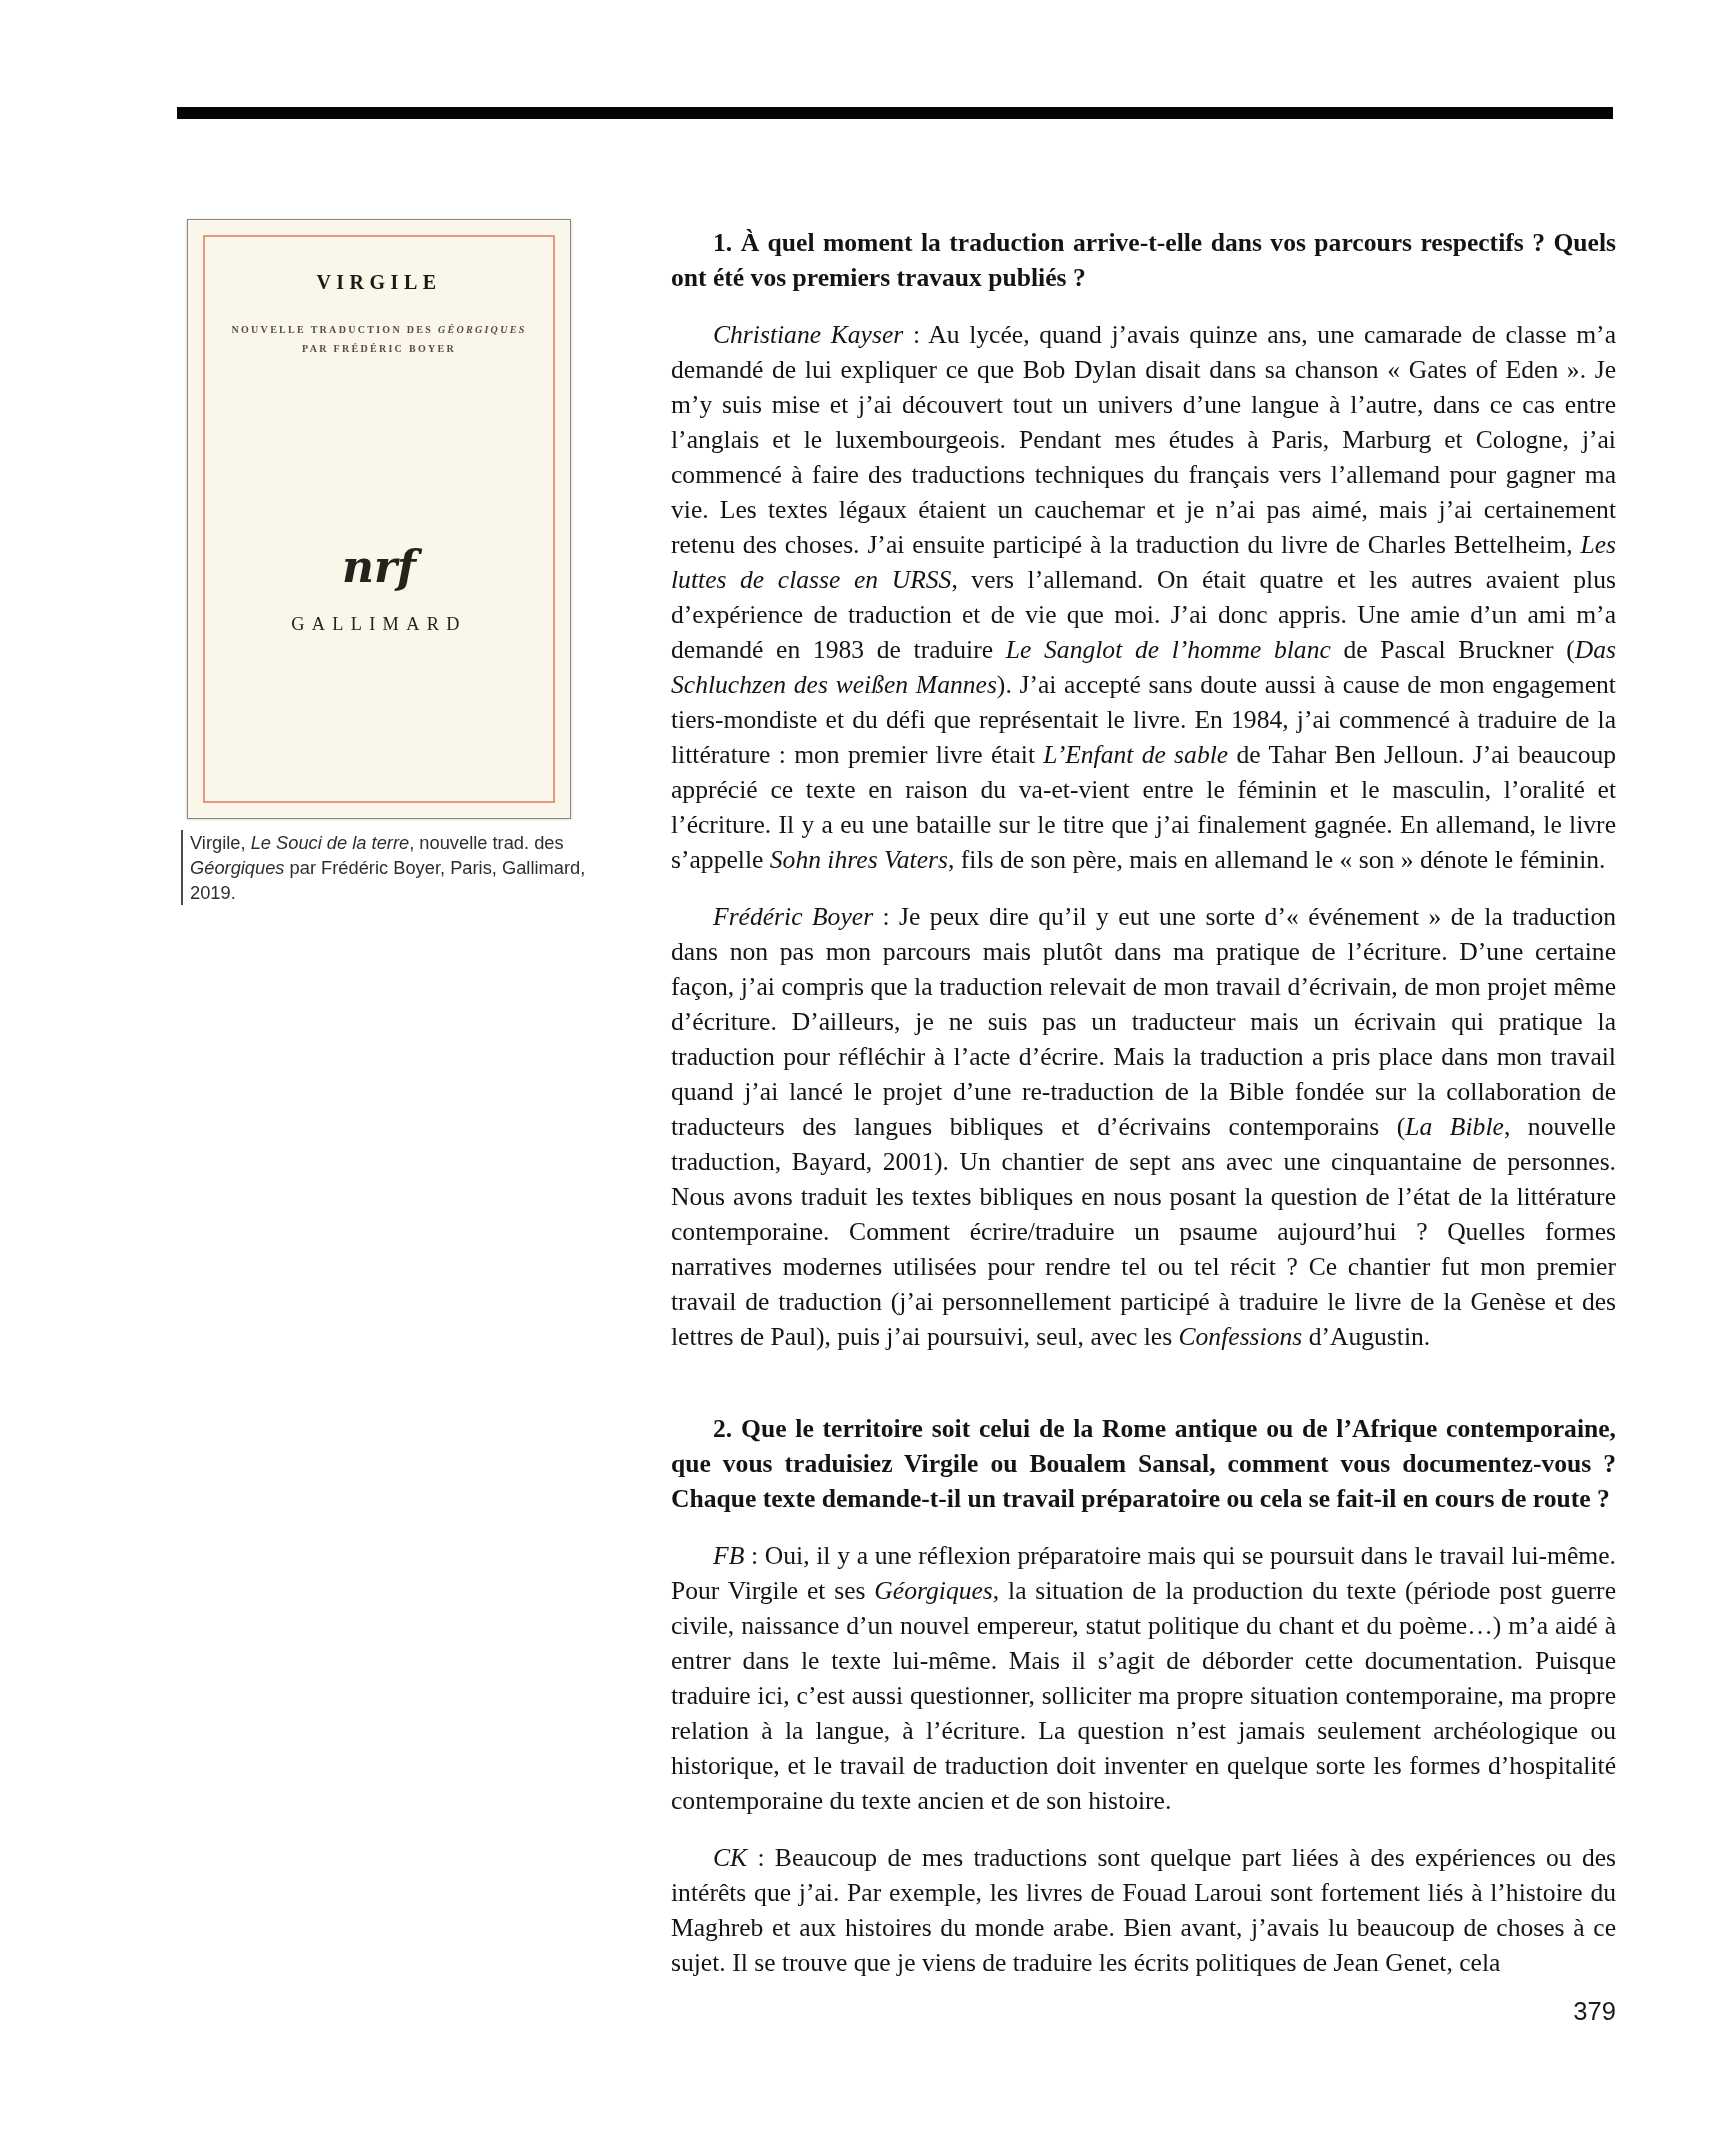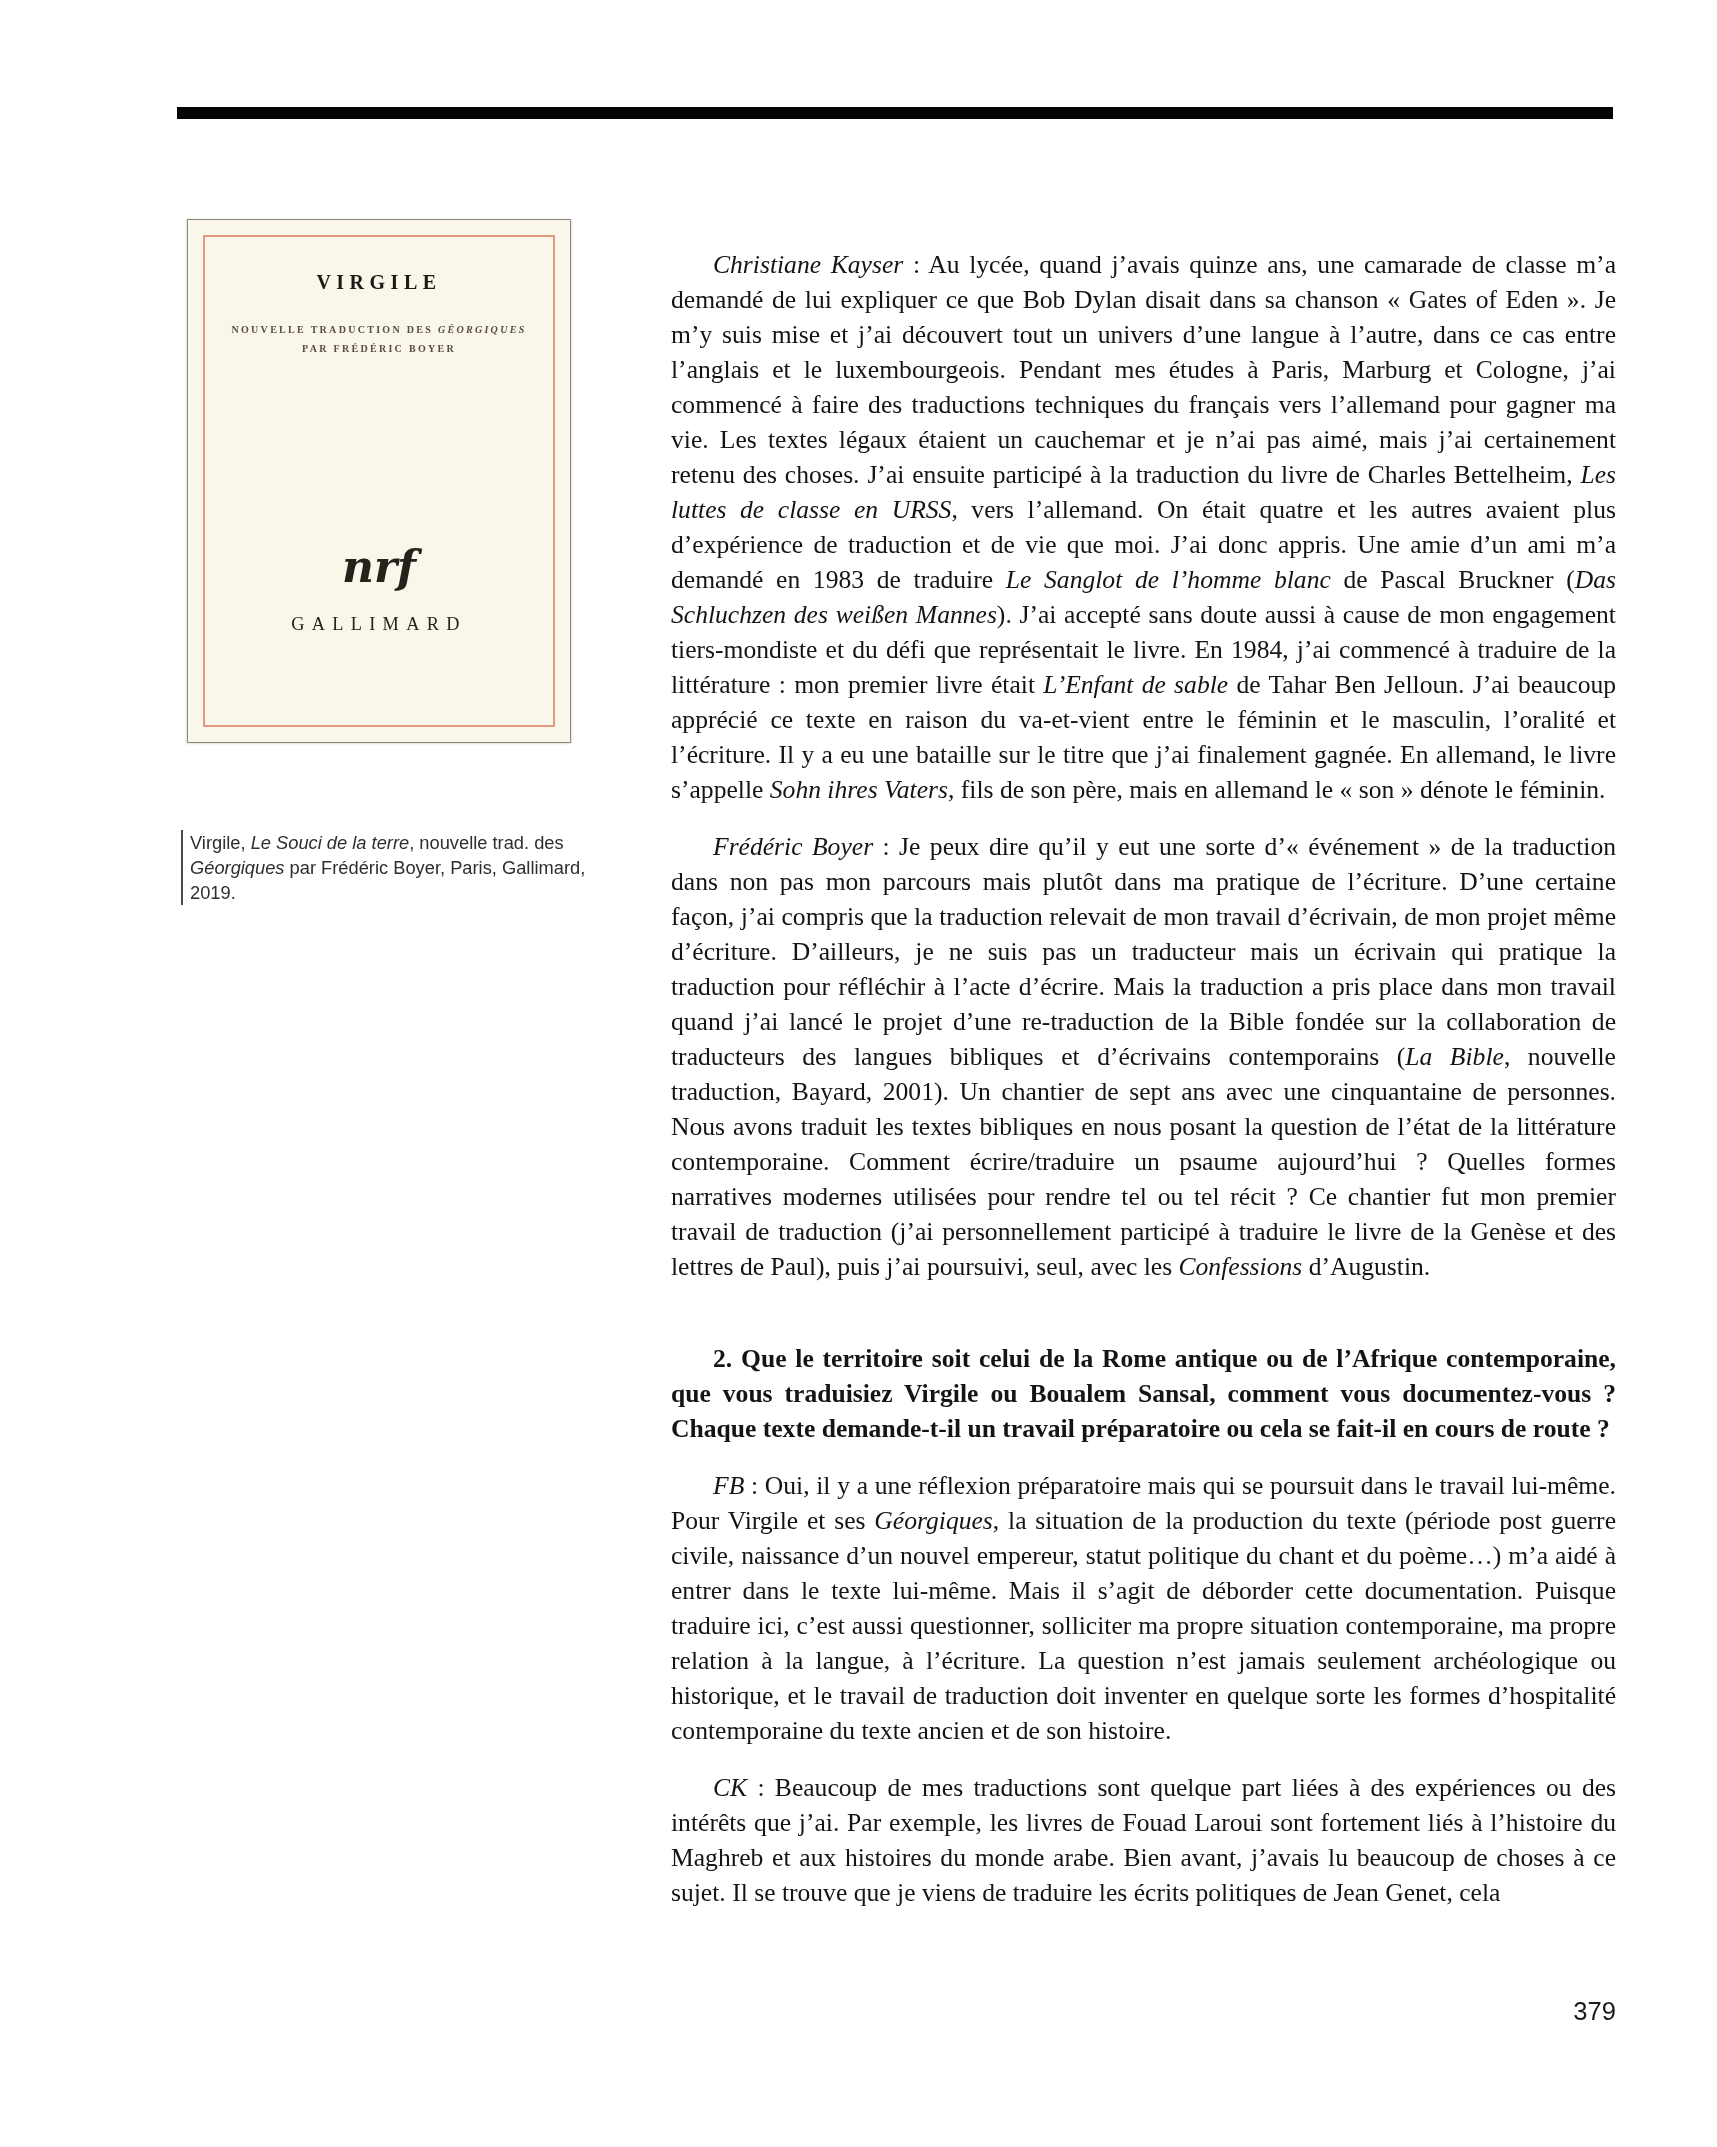--- a/index.html
+++ b/index.html
@@ -10,21 +10,21 @@
     overflow:hidden;
     font-family:"Liberation Serif","DejaVu Serif",serif;
   }
   .top-rule{
     position:absolute;left:177px;top:107px;
     width:1436px;height:12px;background:#050505;
   }
   
   .book-cover{
     position:absolute;left:187px;top:219px;
-    width:384px;height:524px;
+    width:384px;height:600px;
     box-sizing:border-box;
     border:1.8px solid #8d8879;
     background:#faf6e9;
     box-shadow:0 0.9px 2.7px rgba(0,0,0,.25);
   }
   .cover-frame{
     position:absolute;left:14.6px;top:14.6px;right:14.6px;bottom:14.6px;
     border:2.7px double #e2997e;
     pointer-events:none;
   }
@@ -96,20 +96,21 @@
         <div>PAR FRÉDÉRIC BOYER</div>
       </div>
       <div class="cover-logo">nrf</div>
       <div class="cover-publisher">GALLIMARD</div>
     </div>
   </div>
 
   <div class="figure-caption"><span>Virgile, </span><span class="it">Le Souci de la terre</span><span>, nouvelle trad. des </span><span class="it">Géorgiques</span><span> par Frédéric Boyer, Paris, Gallimard, 2019.</span></div>
 
   <div class="text-col">
+      <p class="question"><span>1. À quel moment la traduction arrive-t-elle dans vos parcours respectifs&nbsp;? Quels ont été vos premiers travaux publiés&nbsp;?</span></p>
       <p class="answer"><span class="it">Christiane Kayser</span><span>&nbsp;: Au lycée, quand j’avais quinze ans, une camarade de classe m’a demandé de lui expliquer ce que Bob Dylan disait dans sa chanson «&nbsp;Gates of Eden&nbsp;». Je m’y suis mise et j’ai découvert tout un univers d’une langue à l’autre, dans ce cas entre l’anglais et le luxembourgeois. Pendant mes études à Paris, Marburg et Cologne, j’ai commencé à faire des traductions techniques du français vers l’allemand pour gagner ma vie. Les textes légaux étaient un cauchemar et je n’ai pas aimé, mais j’ai certainement retenu des choses. J’ai ensuite participé à la traduction du livre de Charles Bettelheim, </span><span class="it">Les luttes de classe en URSS</span><span>, vers l’allemand. On était quatre et les autres avaient plus d’expérience de traduction et de vie que moi. J’ai donc appris. Une amie d’un ami m’a demandé en 1983 de traduire </span><span class="it">Le Sanglot de l’homme blanc</span><span> de Pascal Bruckner (</span><span class="it">Das Schluchzen des weißen Mannes</span><span>). J’ai accepté sans doute aussi à cause de mon engagement tiers-mondiste et du défi que représentait le livre. En 1984, j’ai commencé à traduire de la littérature&nbsp;: mon premier livre était </span><span class="it">L’Enfant de sable</span><span> de Tahar Ben Jelloun. J’ai beaucoup apprécié ce texte en raison du va-et-vient entre le féminin et le masculin, l’oralité et l’écriture. Il y a eu une bataille sur le titre que j’ai finalement gagnée. En allemand, le livre s’appelle </span><span class="it">Sohn ihres Vaters</span><span>, fils de son père, mais en allemand le «&nbsp;son&nbsp;» dénote le féminin.</span></p>
       <p class="answer"><span class="it">Frédéric Boyer</span><span>&nbsp;: Je peux dire qu’il y eut une sorte d’«&nbsp;événement&nbsp;» de la traduction dans non pas mon parcours mais plutôt dans ma pratique de l’écriture. D’une certaine façon, j’ai compris que la traduction relevait de mon travail d’écrivain, de mon projet même d’écriture. D’ailleurs, je ne suis pas un traducteur mais un écrivain qui pratique la traduction pour réfléchir à l’acte d’écrire. Mais la traduction a pris place dans mon travail quand j’ai lancé le projet d’une re-traduction de la Bible fondée sur la collaboration de traducteurs des langues bibliques et d’écrivains contemporains (</span><span class="it">La Bible</span><span>, nouvelle traduction, Bayard, 2001). Un chantier de sept ans avec une cinquantaine de personnes. Nous avons traduit les textes bibliques en nous posant la question de l’état de la littérature contemporaine. Comment écrire/traduire un psaume aujourd’hui&nbsp;? Quelles formes narratives modernes utilisées pour rendre tel ou tel récit&nbsp;? Ce chantier fut mon premier travail de traduction (j’ai personnellement participé à traduire le livre de la Genèse et des lettres de Paul), puis j’ai poursuivi, seul, avec les </span><span class="it">Confessions</span><span> d’Augustin.</span></p>
       <p class="question"><span>2. Que le territoire soit celui de la Rome antique ou de l’Afrique contemporaine, que vous traduisiez Virgile ou Boualem Sansal, comment vous documentez-vous&nbsp;? Chaque texte demande-t-il un travail préparatoire ou cela se fait-il en cours de route&nbsp;?</span></p>
       <p class="answer"><span class="it">FB</span><span>&nbsp;: Oui, il y a une réflexion préparatoire mais qui se poursuit dans le travail lui-même. Pour Virgile et ses </span><span class="it">Géorgiques</span><span>, la situation de la production du texte (période post guerre civile, naissance d’un nouvel empereur, statut politique du chant et du poème…) m’a aidé à entrer dans le texte lui-même. Mais il s’agit de déborder cette documentation. Puisque traduire ici, c’est aussi questionner, solliciter ma propre situation contemporaine, ma propre relation à la langue, à l’écriture. La question n’est jamais seulement archéologique ou historique, et le travail de traduction doit inventer en quelque sorte les formes d’hospitalité contemporaine du texte ancien et de son histoire.</span></p>
       <p class="answer"><span class="it">CK</span><span>&nbsp;: Beaucoup de mes traductions sont quelque part liées à des expériences ou des intérêts que j’ai. Par exemple, les livres de Fouad Laroui sont fortement liés à l’histoire du Maghreb et aux histoires du monde arabe. Bien avant, j’avais lu beaucoup de choses à ce sujet. Il se trouve que je viens de traduire les écrits politiques de Jean Genet, cela</span></p>
     </div>
 
   <div class="page-number">379</div>
 
 </div>

